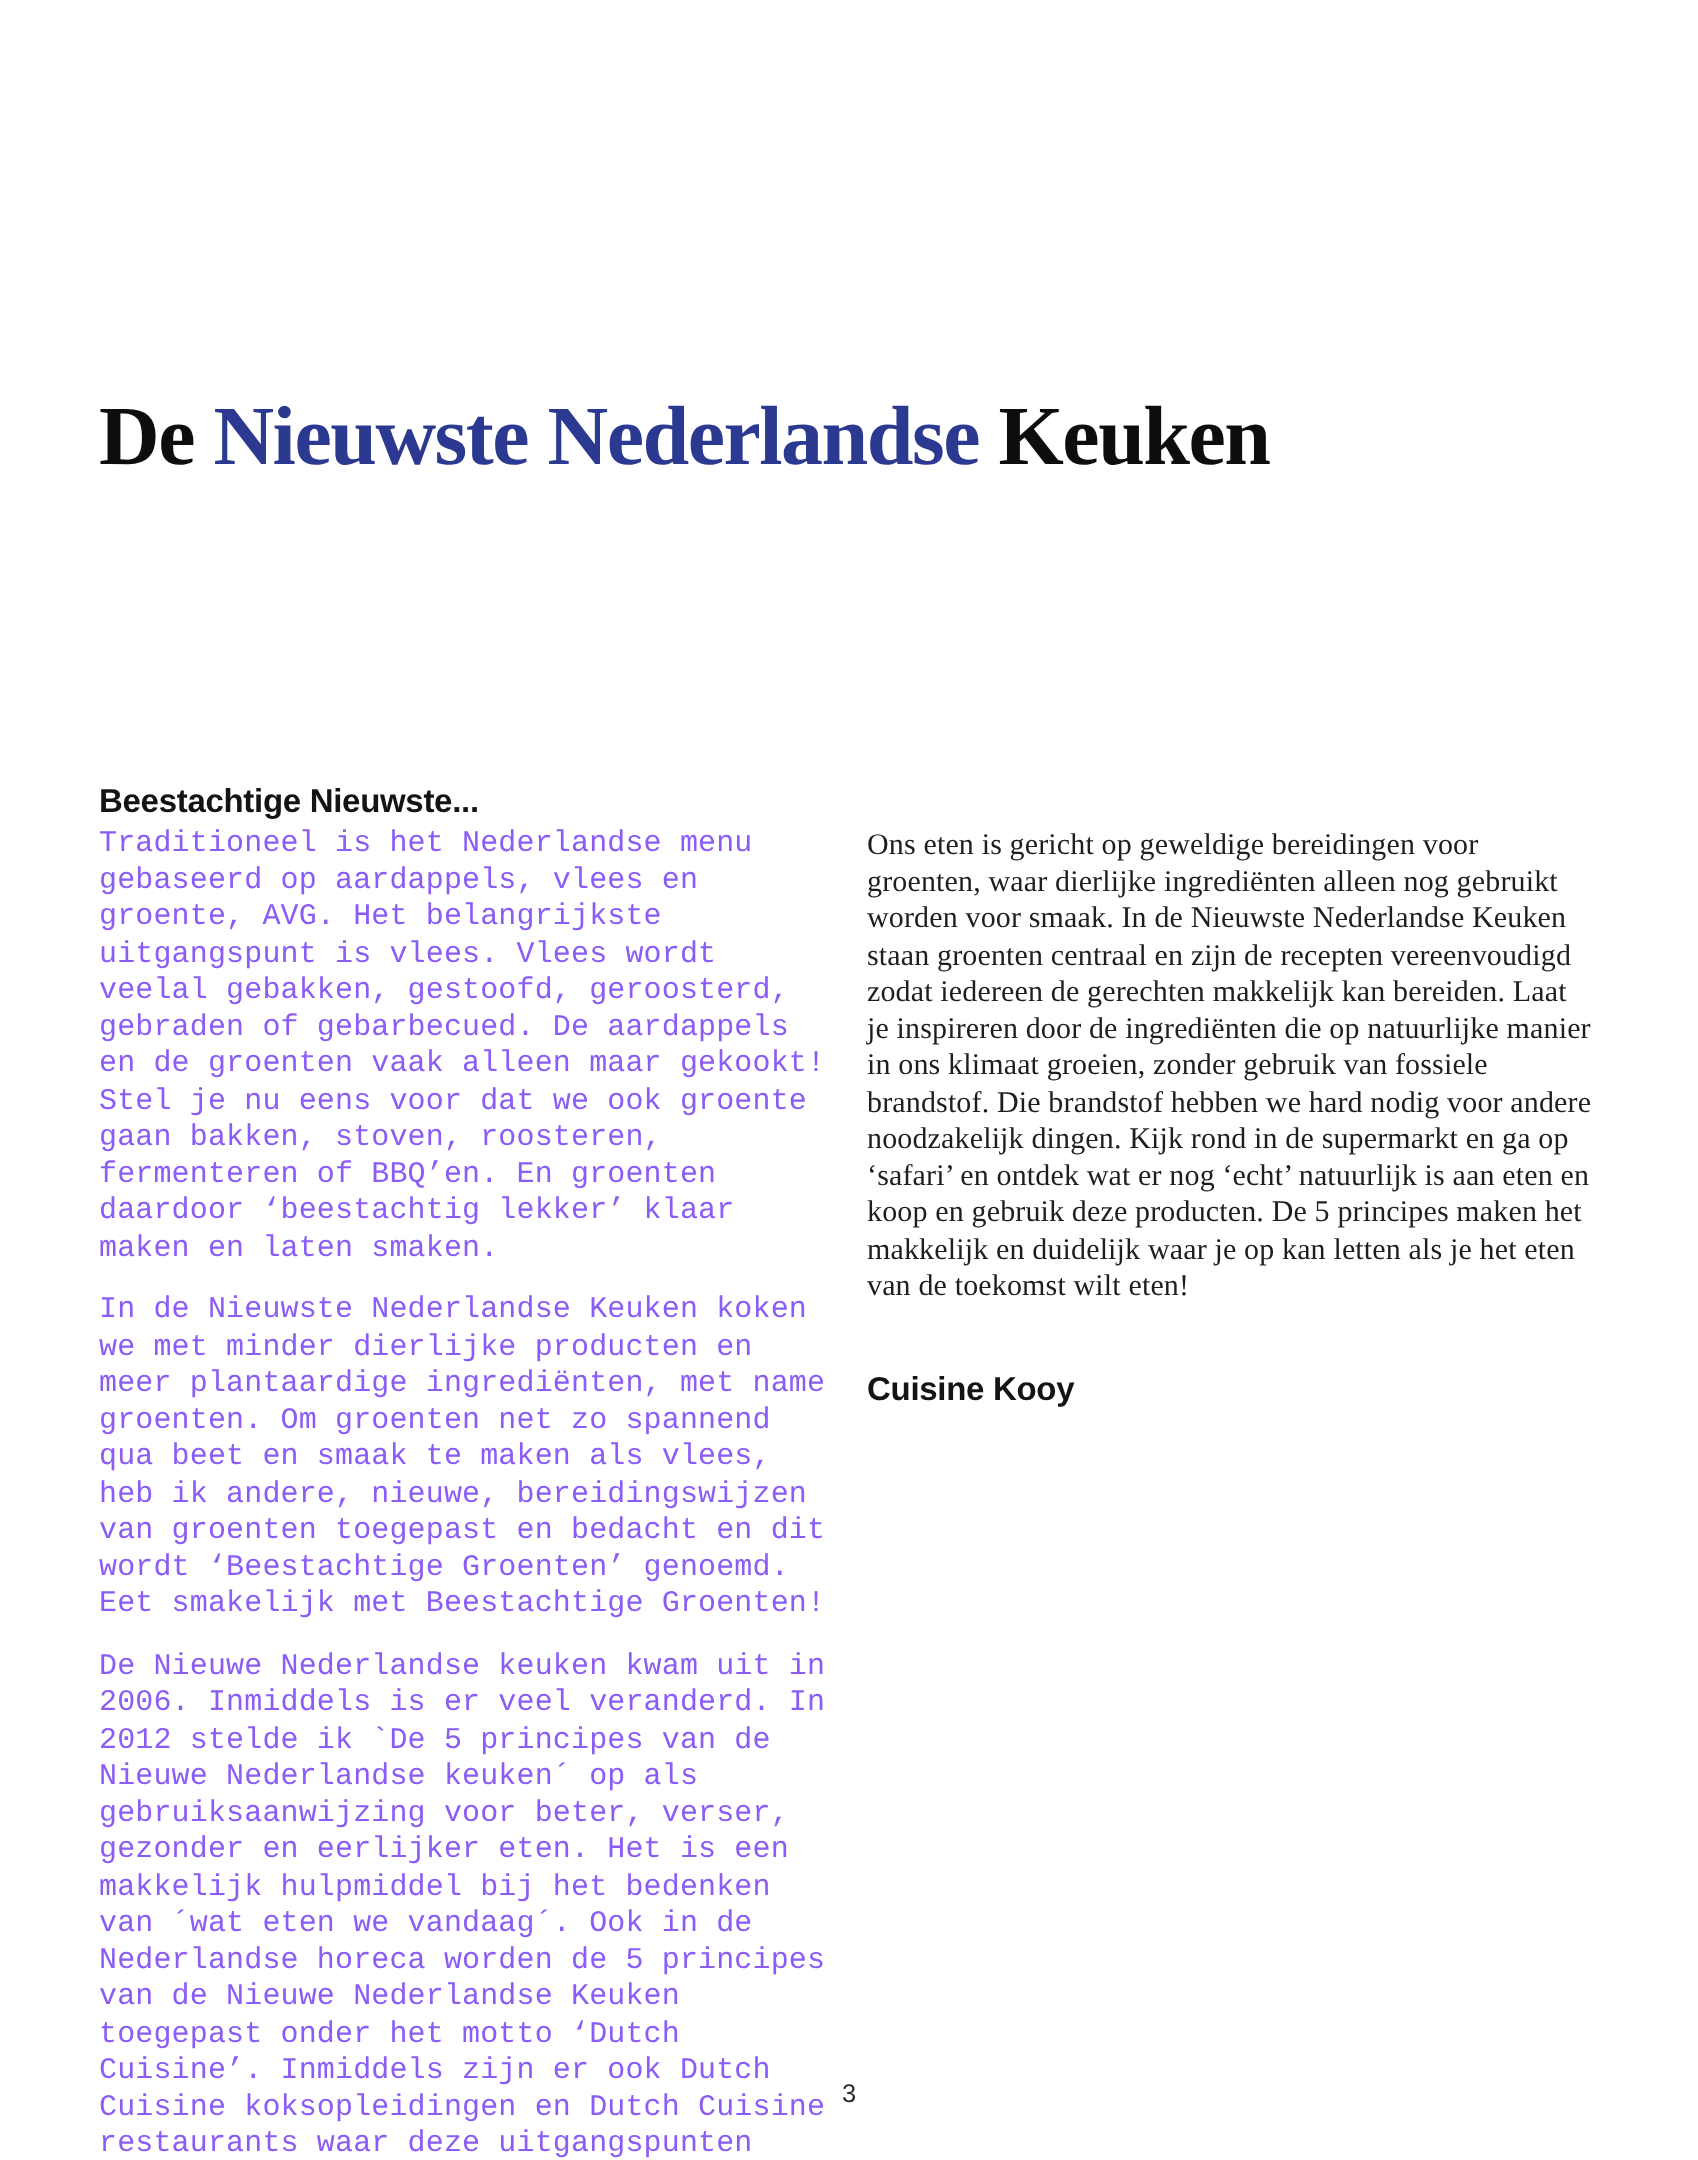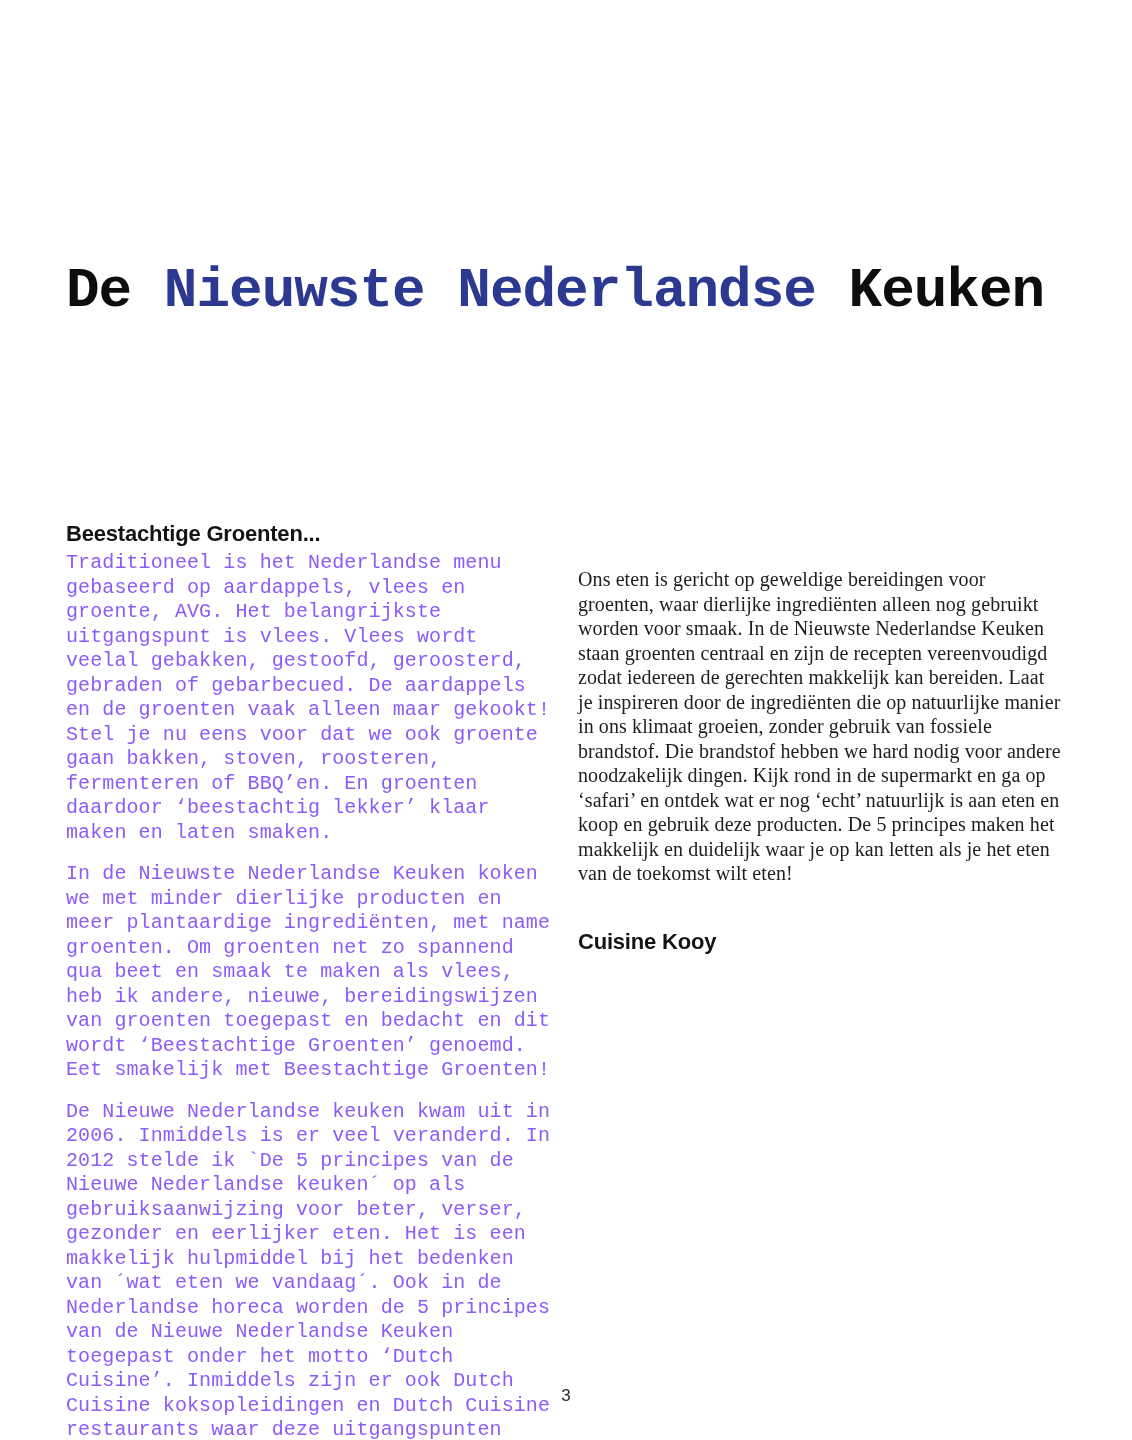--- a/index.html
+++ b/index.html
@@ -12,21 +12,21 @@
     width: 1132px;
     height: 1440px;
     background: #ffffff;
     overflow: hidden;
     font-family: "Liberation Serif", serif;
   }
   .title {
     position: absolute;
     left: 66px;
     top: 222px;
-    font-family: Liberation Mono, monospace;
+    font-family: Liberation Serif, serif;
     font-weight: 700;
     font-size: 56px;
     line-height: 62px;
     letter-spacing: -1px;
     color: #0d0d0d;
     white-space: nowrap;
   }
   .title .accent {  }
   .section-heading {
     position: absolute;
@@ -71,28 +71,28 @@
     color: #2a2a2a;
   }
 </style>
 </head>
 <body>
 
 <div class="page">
 
   <h1 class="title"><span data-bind="page.title.part1" data-bind-color="page.colors.title_black" style="color: rgb(13, 13, 13);">De </span><span class="accent" data-bind="page.title.accent" data-bind-color="page.colors.accent_blue" style="color: rgb(43, 57, 144);">Nieuwste Nederlandse</span><span data-bind="page.title.part3" data-bind-color="page.colors.title_black" style="color: rgb(13, 13, 13);"> Keuken</span></h1>
 
-  <h2 class="section-heading" data-bind="page.section_heading">Beestachtige Groenten...</h2>
+  <h2 class="section-heading" data-bind="page.section_heading">Beestachtige Nieuwste...</h2>
 
   <div class="col col-left" data-bind-color="page.colors.body_text" style="color: #8b5cf6; font-family: Liberation Mono, monospace;">
     <p data-bind="page.left_column.paragraphs.0">Traditioneel is het Nederlandse menu gebaseerd op aardappels, vlees en groente, AVG. Het belangrijkste uitgangspunt is vlees. Vlees wordt veelal gebakken, gestoofd, geroosterd, gebraden of gebarbecued. De aardappels en de groenten vaak alleen maar gekookt! Stel je nu eens voor dat we ook groente gaan bakken, stoven, roosteren, fermenteren of BBQ’en. En groenten daardoor ‘beestachtig lekker’ klaar maken en laten smaken.</p>
     <p data-bind="page.left_column.paragraphs.1">In de Nieuwste Nederlandse Keuken koken we met minder dierlijke producten en meer plantaardige ingrediënten, met name groenten. Om groenten net zo spannend qua beet en smaak te maken als vlees, heb ik andere, nieuwe, bereidingswijzen van groenten toegepast en bedacht en dit wordt ‘Beestachtige Groenten’ genoemd. Eet smakelijk met Beestachtige Groenten!</p>
     <p data-bind="page.left_column.paragraphs.2">De Nieuwe Nederlandse keuken kwam uit in 2006. Inmiddels is er veel veranderd. In 2012 stelde ik `De 5 principes van de Nieuwe Nederlandse keuken´ op als gebruiksaanwijzing voor beter, verser, gezonder en eerlijker eten. Het is een makkelijk hulpmiddel bij het bedenken van ´wat eten we vandaag´. Ook in de Nederlandse horeca worden de 5 principes van de Nieuwe Nederlandse Keuken toegepast onder het motto ‘Dutch Cuisine’. Inmiddels zijn er ook Dutch Cuisine koksopleidingen en Dutch Cuisine restaurants waar deze uitgangspunten leidend zijn. De afgelopen jaren is gezond en duurzaam geproduceerd eten, met vegetarische en veganistische ingrediënten steeds populairder geworden omdat we bewustere keuzes maken in dat wat we eten.</p>
   </div>
 
-  <div class="col col-right" data-bind-color="page.colors.body_text" style="color: rgb(30, 30, 30); margin-top: 16px;">
+  <div class="col col-right" data-bind-color="page.colors.body_text" style="color: rgb(30, 30, 30);">
     <p data-bind="page.right_column.paragraphs.0">Ons eten is gericht op geweldige bereidingen voor groenten, waar dierlijke ingrediënten alleen nog gebruikt worden voor smaak. In de Nieuwste Nederlandse Keuken staan groenten centraal en zijn de recepten vereenvoudigd zodat iedereen de gerechten makkelijk kan bereiden. Laat je inspireren door de ingrediënten die op natuurlijke manier in ons klimaat groeien, zonder gebruik van fossiele brandstof. Die brandstof hebben we hard nodig voor andere noodzakelijk dingen. Kijk rond in de supermarkt en ga op ‘safari’ en ontdek wat er nog ‘echt’ natuurlijk is aan eten en koop en gebruik deze producten. De 5 principes maken het makkelijk en duidelijk waar je op kan letten als je het eten van de toekomst wilt eten!</p>
     <div class="author" data-bind="page.right_column.author">Cuisine Kooy</div>
   </div>
 
   <div class="page-number" data-bind="page.footer.page_number">3</div>
 
 </div>
 
 </body></html>

